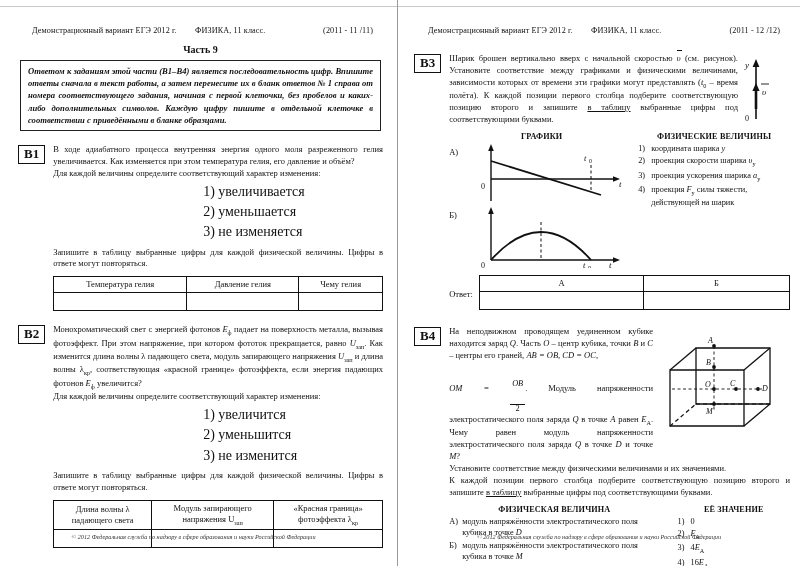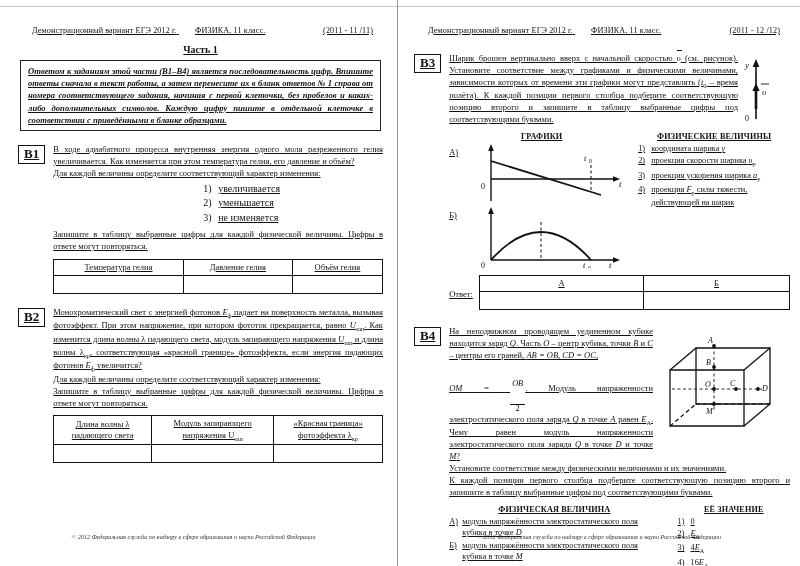--- a/index.html
+++ b/index.html
@@ -12,21 +12,20 @@
     height: 566px;
     font-family: "Liberation Serif", serif;
     color: #111111;
     overflow: hidden;
   }
   .spread {
     display: flex;
     width: 800px;
     height: 566px;
     box-sizing: border-box;
-    text-decoration: underline;
   }
   .page {
     position: relative;
     box-sizing: border-box;
     height: 566px;
     background: #fff;
   }
   .page-left {
     width: 398px;
     border-right: 1px solid #9a9a9a;
@@ -106,21 +105,21 @@
     line-height: 1.40;
     text-align: justify;
   }
 
   .opts {
     list-style: none;
     margin: 2px 0 4px 0;
     padding: 0 0 0 0;
   }
   .opts li {
-    font-size: 10px;
+    font-size: 14px;
     line-height: 1.45;
     padding-left: 150px;
   }
   .opts li .num { display: inline-block; width: 15px; }
 
   .note { margin-top: 3px; }
   .u { text-decoration: underline; }
 
   
   table.ans {
@@ -246,21 +245,21 @@
     <div class="page-top-rule"></div>
 
     <div class="running-head">
       <span class="rh-left">
         <span>Демонстрационный вариант ЕГЭ 2012 г.</span>
         <span class="subj">ФИЗИКА, 11 класс.</span>
       </span>
       <span class="rh-right">(2011 - 11 /11)</span>
     </div>
 
-    <div class="part-title">Часть 1</div>
+    <div class="part-title">Часть 9</div>
 
     <div class="instr-box">
       <p>Ответом к заданиям этой части (В1–В4) является последовательность цифр.  Впишите ответы сначала в текст работы, а затем перенесите их в бланк ответов № 1 справа от номера соответствующего задания, начиная с первой клеточки, без пробелов и каких-либо дополнительных символов. Каждую цифру пишите в отдельной клеточке в соответствии с приведёнными в бланке образцами.</p>
     </div>
 
     <div class="task">
       <div class="task-code">B1</div>
       <div class="task-body">
         <p>В ходе адиабатного процесса внутренняя энергия одного моля разреженного гелия увеличивается. Как изменяется при этом температура гелия, его давление и объём?</p>
         <p>Для каждой величины определите соответствующий характер изменения:</p>
@@ -268,37 +267,42 @@
           <li><span class="num">1)</span><span>увеличивается</span></li>
           <li><span class="num">2)</span><span>уменьшается</span></li>
           <li><span class="num">3)</span><span>не изменяется</span></li>
         </ul>
         <p class="note">Запишите в таблицу выбранные цифры для каждой физической величины. Цифры в ответе могут повторяться.</p>
         <table class="ans">
           <tbody>
               <tr>
             <th>Температура гелия</th>
             <th>Давление гелия</th>
-            <th>Объём гелия</th>
+            <th>Чему гелия</th>
           </tr>
           <tr>
             <td class="blank"></td>
             <td class="blank"></td>
             <td class="blank"></td>
           </tr>
         </tbody>
           </table>
       </div>
     </div>
 
     <div class="task">
       <div class="task-code">B2</div>
       <div class="task-body">
         <p><span>Монохроматический свет с энергией фотонов </span><i class="sym">E</i><sub class="s">ф</sub><span> падает на поверхность металла, вызывая фотоэффект. При этом напряжение, при котором фототок прекращается, равно </span><i class="sym">U</i><sub class="s">зап</sub><span>. Как изменится длина волны λ падающего света, модуль запирающего напряжения </span><i class="sym">U</i><sub class="s">зап</sub><span> и длина волны λ</span><sub class="s">кр</sub><span>, соответствующая «красной границе» фотоэффекта, если энергия падающих фотонов </span><i class="sym">E</i><sub class="s">ф</sub><span> увеличится?</span></p>
         <p>Для каждой величины определите соответствующий характер изменения:</p>
+        <ul class="opts">
+          <li><span class="num">1)</span><span>увеличится</span></li>
+          <li><span class="num">2)</span><span>уменьшится</span></li>
+          <li><span class="num">3)</span><span>не изменится</span></li>
+        </ul>
         <p class="note">Запишите в таблицу выбранные цифры для каждой физической величины. Цифры в ответе могут повторяться.</p>
         <table class="ans">
           <tbody>
               <tr>
             <th>
               <span>Длина волны λ</span><br>
               <span>падающего света</span>
             </th>
             <th>
               <span>Модуль запирающего</span><br>

